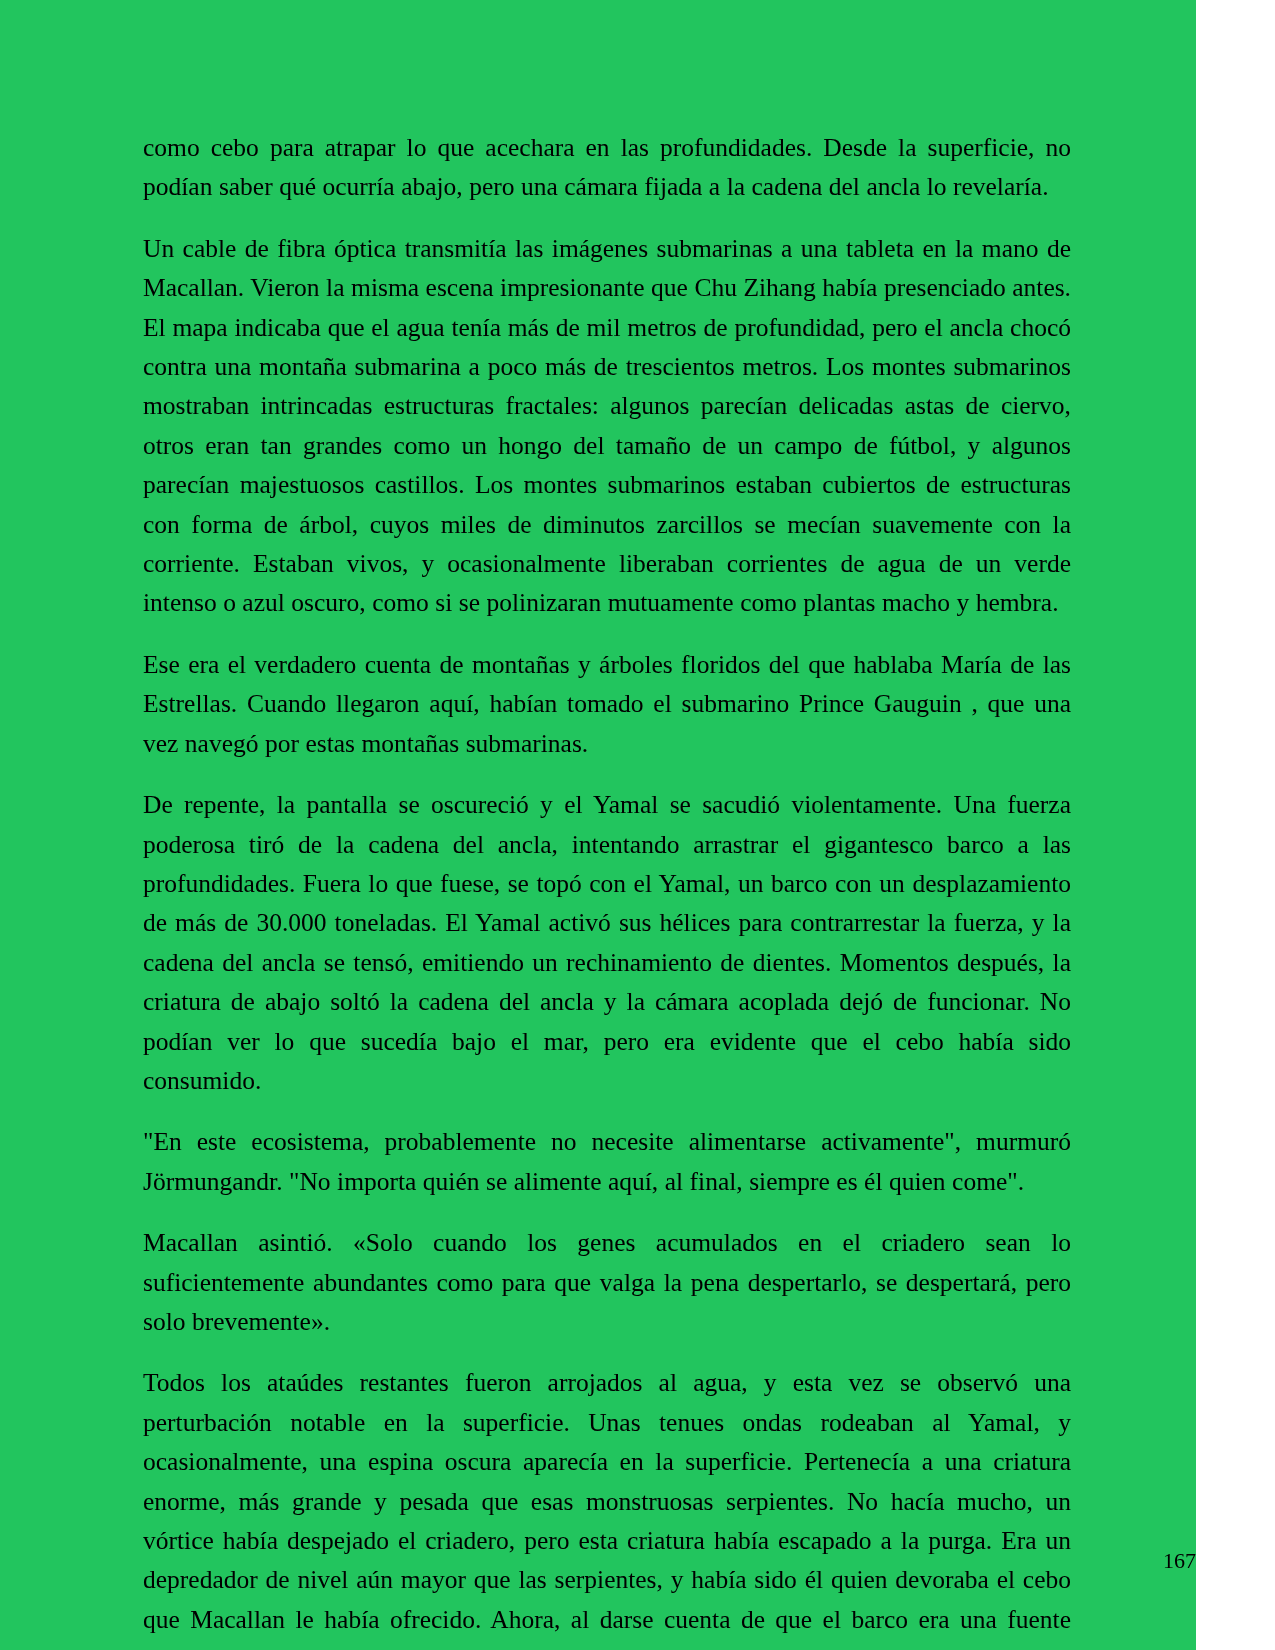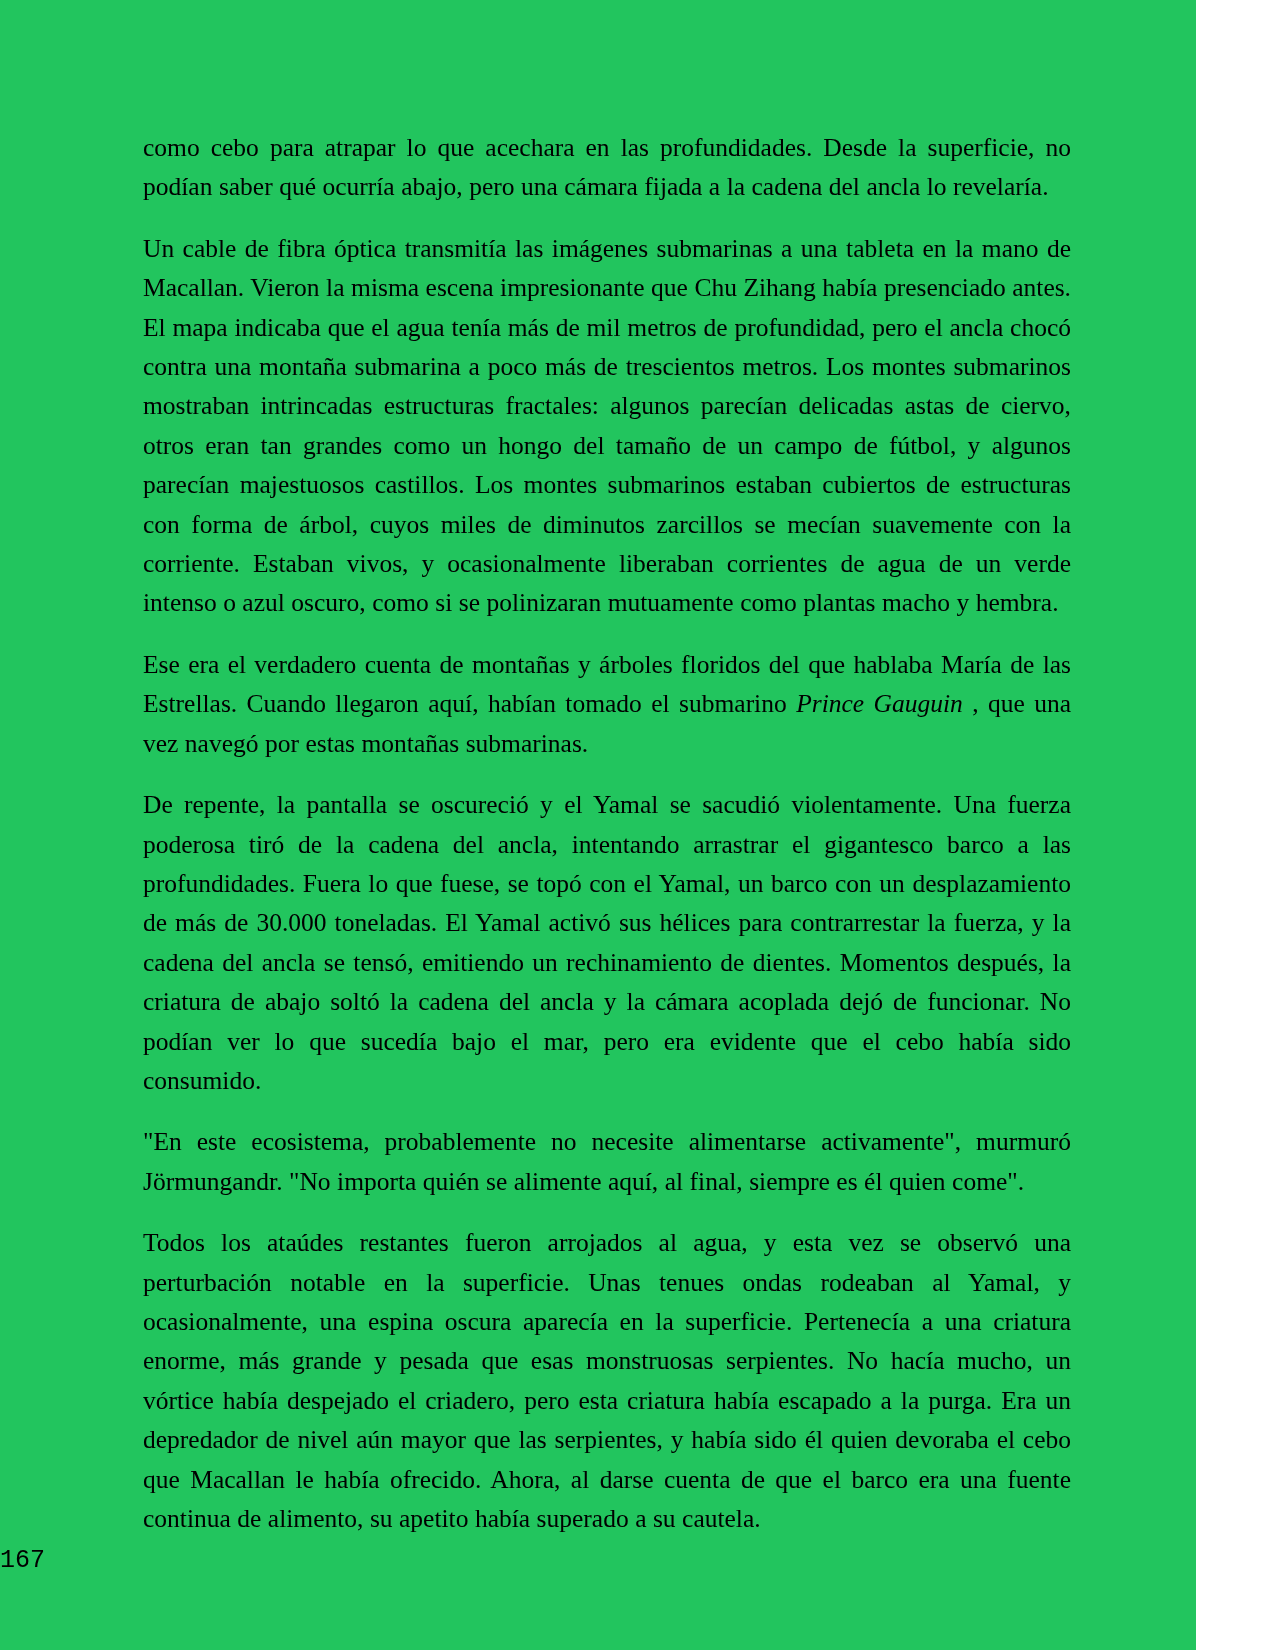--- a/index.html
+++ b/index.html
@@ -33,48 +33,48 @@
     text-justify: inter-word;
     margin: 0 0 22px 0;
     hyphens: none;
     -webkit-hyphens: none;
     word-spacing: 0.1px;
   }
   .para:last-of-type {
     margin-bottom: 0;
   }
   .italic {
-    font-style: italic;
   }
   .page-number {
     position: absolute;
     left: 0;
     right: 0;
     top: 1548px;
-    text-align: left;
-    font-size: 25px;
+    text-align: right;
+    font-size: 22px;
     line-height: 26px;
-    font-family: Liberation Mono, monospace;
+    font-family: Liberation Serif, serif;
   }
 </style>
 </head>
 <body>
 
 <div class="page">
   <div class="content">
 
     <p class="para">como cebo para atrapar lo que acechara en las profundidades. Desde la superficie, no podían saber qué ocurría abajo, pero una cámara fijada a la cadena del ancla lo revelaría.</p>
 
     <p class="para">Un cable de fibra óptica transmitía las imágenes submarinas a una tableta en la mano de Macallan. Vieron la misma escena impresionante que Chu Zihang había presenciado antes. El mapa indicaba que el agua tenía más de mil metros de profundidad, pero el ancla chocó contra una montaña submarina a poco más de trescientos metros. Los montes submarinos mostraban intrincadas estructuras fractales: algunos parecían delicadas astas de ciervo, otros eran tan grandes como un hongo del tamaño de un campo de fútbol, y algunos parecían majestuosos castillos. Los montes submarinos estaban cubiertos de estructuras con forma de árbol, cuyos miles de diminutos zarcillos se mecían suavemente con la corriente. Estaban vivos, y ocasionalmente liberaban corrientes de agua de un verde intenso o azul oscuro, como si se polinizaran mutuamente como plantas macho y hembra.</p>
 
     <p class="para"><span>Ese era el verdadero cuenta de montañas y árboles floridos del que hablaba María de las Estrellas. Cuando llegaron aquí, habían tomado el submarino </span><span class="italic">Prince Gauguin</span><span> , que una vez navegó por estas montañas submarinas.</span></p>
 
     <p class="para">De repente, la pantalla se oscureció y el Yamal se sacudió violentamente. Una fuerza poderosa tiró de la cadena del ancla, intentando arrastrar el gigantesco barco a las profundidades. Fuera lo que fuese, se topó con el Yamal, un barco con un desplazamiento de más de 30.000 toneladas. El Yamal activó sus hélices para contrarrestar la fuerza, y la cadena del ancla se tensó, emitiendo un rechinamiento de dientes. Momentos después, la criatura de abajo soltó la cadena del ancla y la cámara acoplada dejó de funcionar. No podían ver lo que sucedía bajo el mar, pero era evidente que el cebo había sido consumido.</p>
 
     <p class="para">"En este ecosistema, probablemente no necesite alimentarse activamente", murmuró Jörmungandr. "No importa quién se alimente aquí, al final, siempre es él quien come".</p>
 
+    <p class="para">Macallan asintió. «Solo cuando los genes acumulados en el criadero sean lo suficientemente abundantes como para que valga la pena despertarlo, se despertará, pero solo brevemente».</p>
 
     <p class="para">Todos los ataúdes restantes fueron arrojados al agua, y esta vez se observó una perturbación notable en la superficie. Unas tenues ondas rodeaban al Yamal, y ocasionalmente, una espina oscura aparecía en la superficie. Pertenecía a una criatura enorme, más grande y pesada que esas monstruosas serpientes. No hacía mucho, un vórtice había despejado el criadero, pero esta criatura había escapado a la purga. Era un depredador de nivel aún mayor que las serpientes, y había sido él quien devoraba el cebo que Macallan le había ofrecido. Ahora, al darse cuenta de que el barco era una fuente continua de alimento, su apetito había superado a su cautela.</p>
 
   </div>
 
   <div class="page-number">167</div>
 </div>
 
 </body></html>

